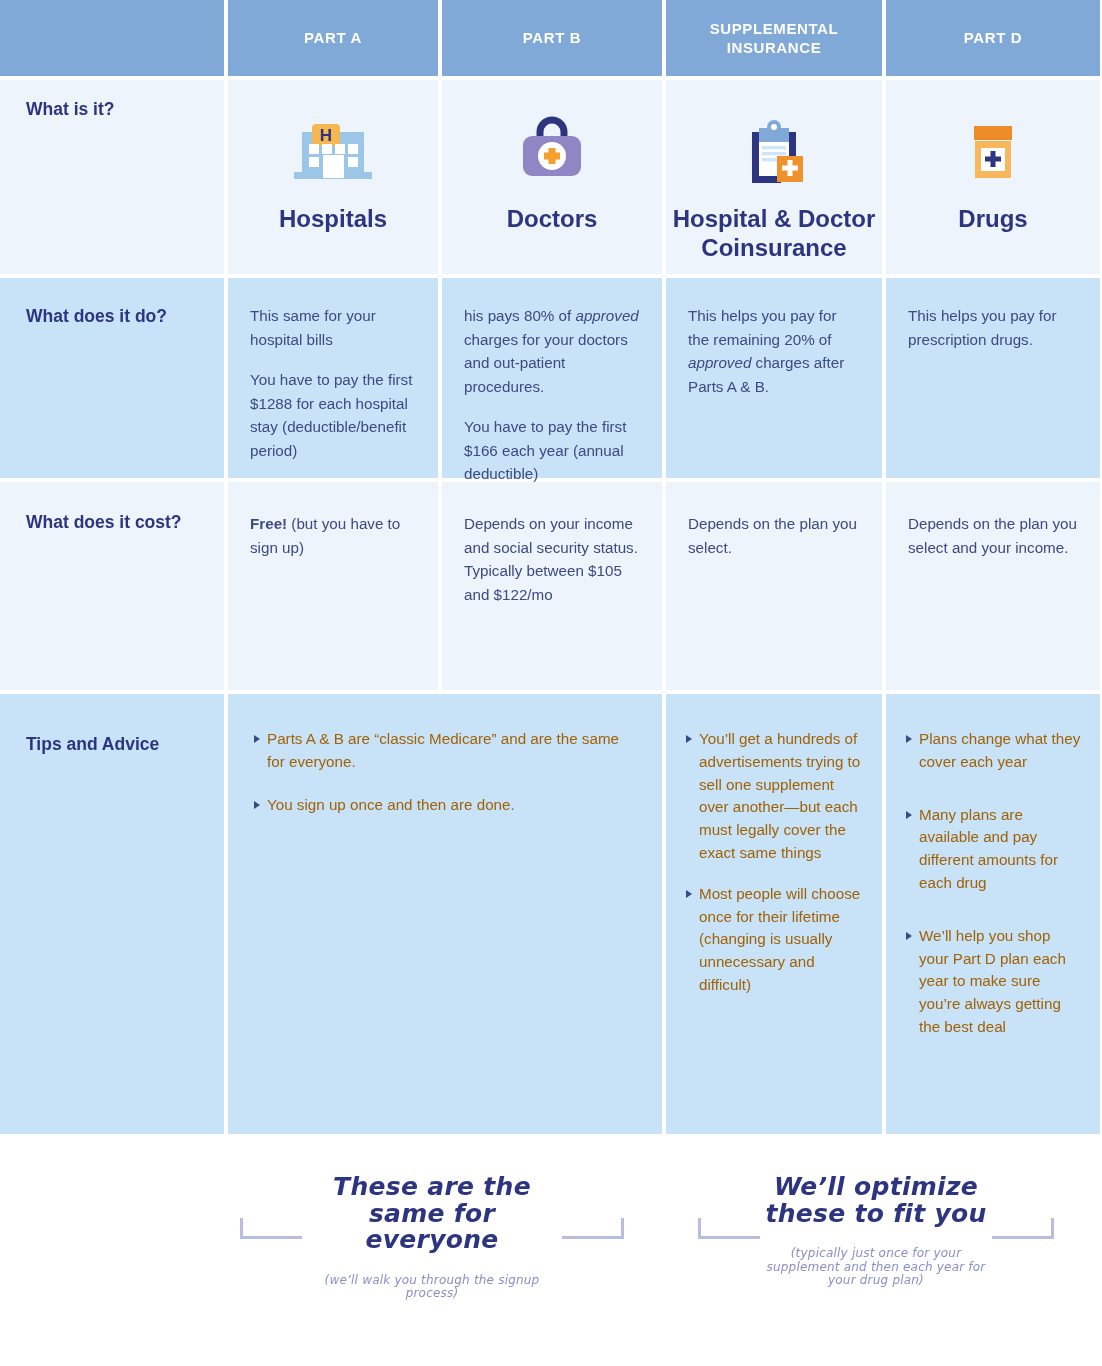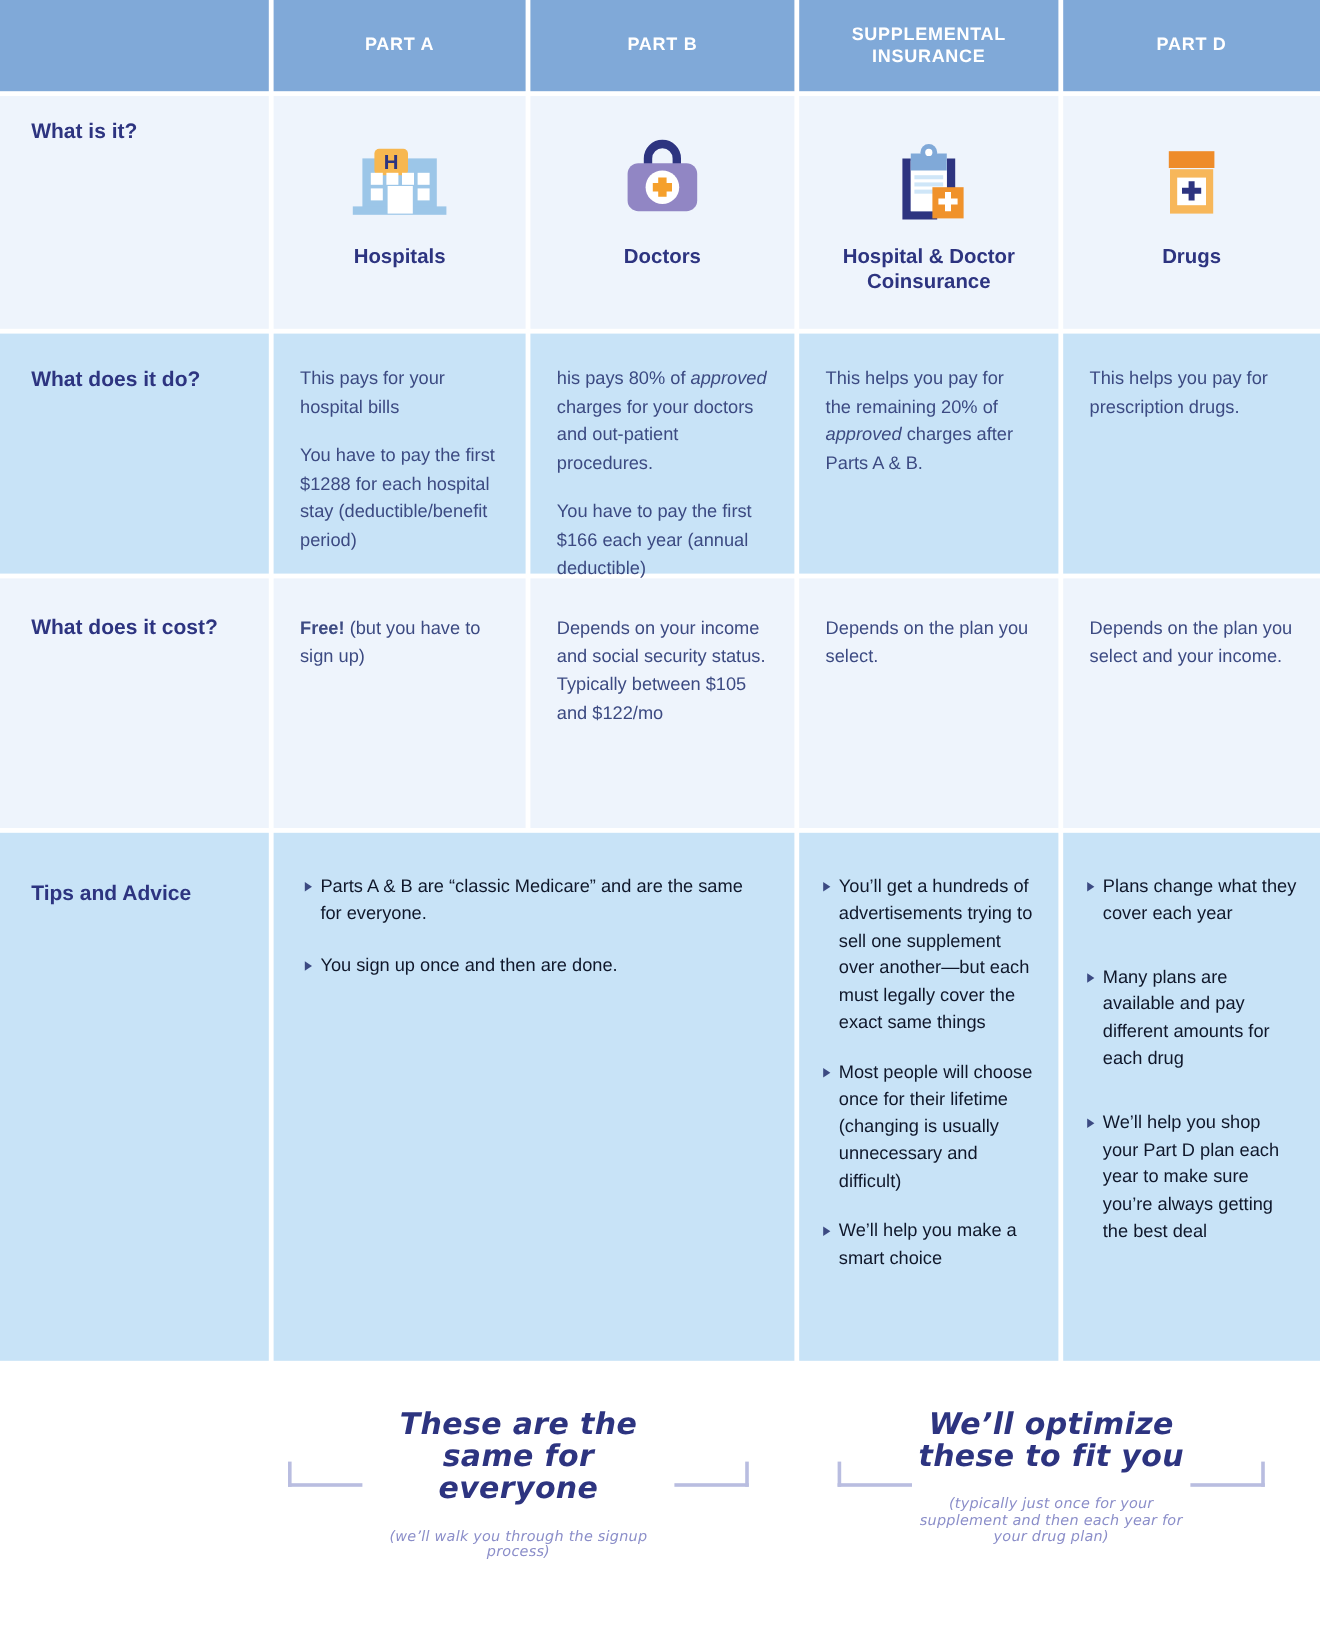--- a/index.html
+++ b/index.html
@@ -65,41 +65,41 @@
     flex-direction: column;
     align-items: center;
     justify-content: flex-start;
     padding-top: 26px;
   }
   .iconwrap { height: 92px; display: flex; align-items: center; justify-content: center; }
   .iconlabel {
     margin-top: 6px;
     color: #2d3480;
     font-weight: bold;
-    font-size: 17px;
+    font-size: 24px;
     text-align: center;
     line-height: 1.22;
   }
 
   
   .textcell {
     padding: 26px 22px 10px 22px;
     color: #3c4a82;
     font-size: 15.2px;
     line-height: 1.55;
   }
   .textcell p { margin-bottom: 17px; }
   .textcell p:last-child { margin-bottom: 0; }
   .textcell em { }
   .textcell b { font-weight: bold; }
 
   .cost { padding-top: 30px; }
 
   
-  .tips { padding: 34px 18px 10px 20px; color: #0f172a; font-size: 15.2px; line-height: 1.5; }
+  .tips { padding: 34px 18px 10px 20px; color: #a16207; font-size: 15.2px; line-height: 1.5; }
   .tips.wide { padding-left: 26px; padding-right: 30px; }
   .bullet {
     position: relative;
     padding-left: 13px;
     margin-bottom: 18px;
   }
   .bullet:last-child { margin-bottom: 0; }
   .bullet::before {
     content: "";
     position: absolute;
@@ -229,21 +229,21 @@
         <rect x="31" y="38" width="24" height="23" fill="#ffffff"></rect>
         <path d="M40.5 41 h5 v5.5 h5.5 v5 h-5.5 V57 h-5 v-5.5 H35 v-5 h5.5 z" fill="#2d3480"></path>
       </svg>
     </div>
     <div class="iconlabel">Drugs</div>
   </div>
 
   <div class="cell tint-mid rowlabel r2">What does it do?</div>
 
   <div class="cell tint-mid textcell">
-    <p>This pays for your hospital bills</p>
+    <p>This same for your hospital bills</p>
     <p>You have to pay the first $1288 for each hospital stay (deductible/benefit period)</p>
   </div>
 
   <div class="cell tint-mid textcell">
     <p><span>his pays 80% of </span><em>approved</em><span> charges for your doctors and out-patient procedures.</span></p>
     <p>You have to pay the first $166 each year (annual deductible)</p>
   </div>
 
   <div class="cell tint-mid textcell">
     <p><span>This helps you pay for the remaining 20% of </span><em>approved</em><span> charges after Parts A &amp; B.</span></p>
@@ -274,21 +274,20 @@
   <div class="cell tint-mid rowlabel r4">Tips and Advice</div>
 
   <div class="cell tint-mid tips wide span2">
     <div class="bullet">Parts A &amp; B are “classic Medicare” and are the same for everyone.</div>
     <div class="bullet">You sign up once and then are done.</div>
   </div>
 
   <div class="cell tint-mid tips">
     <div class="bullet">You’ll get a hundreds of advertisements trying to sell one supplement over another—but each must legally cover the exact same things</div>
     <div class="bullet">Most people will choose once for their lifetime (changing is usually unnecessary and difficult)</div>
-    <div class="bullet">We’ll help you make a smart choice</div>
   </div>
 
   <div class="cell tint-mid tips partd">
     <div class="bullet">Plans change what they cover each year</div>
     <div class="bullet">Many plans are available and pay different amounts for each drug</div>
     <div class="bullet">We’ll help you shop your Part D plan each year to make sure you’re always getting the best deal</div>
   </div>
 
 </div>
 

